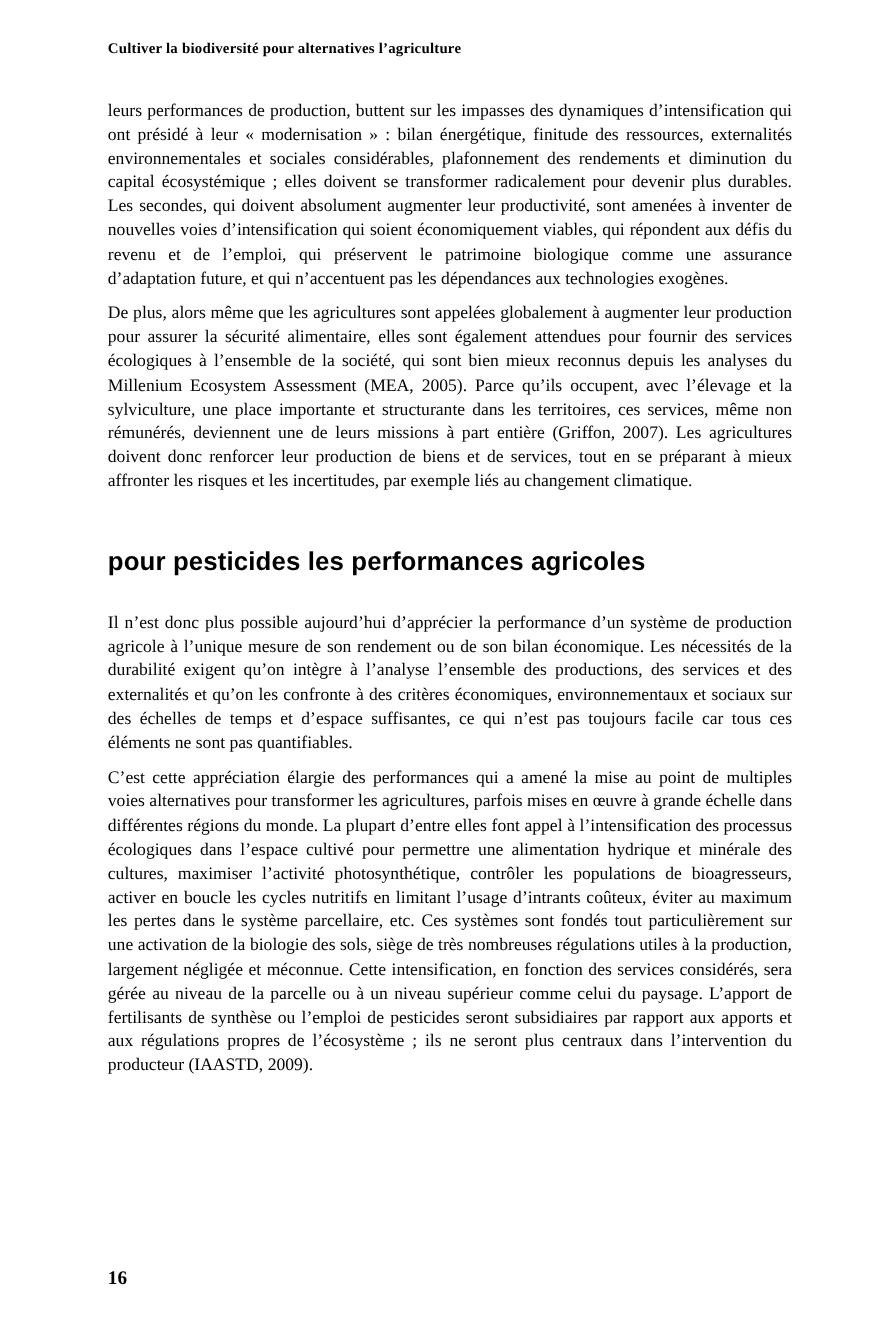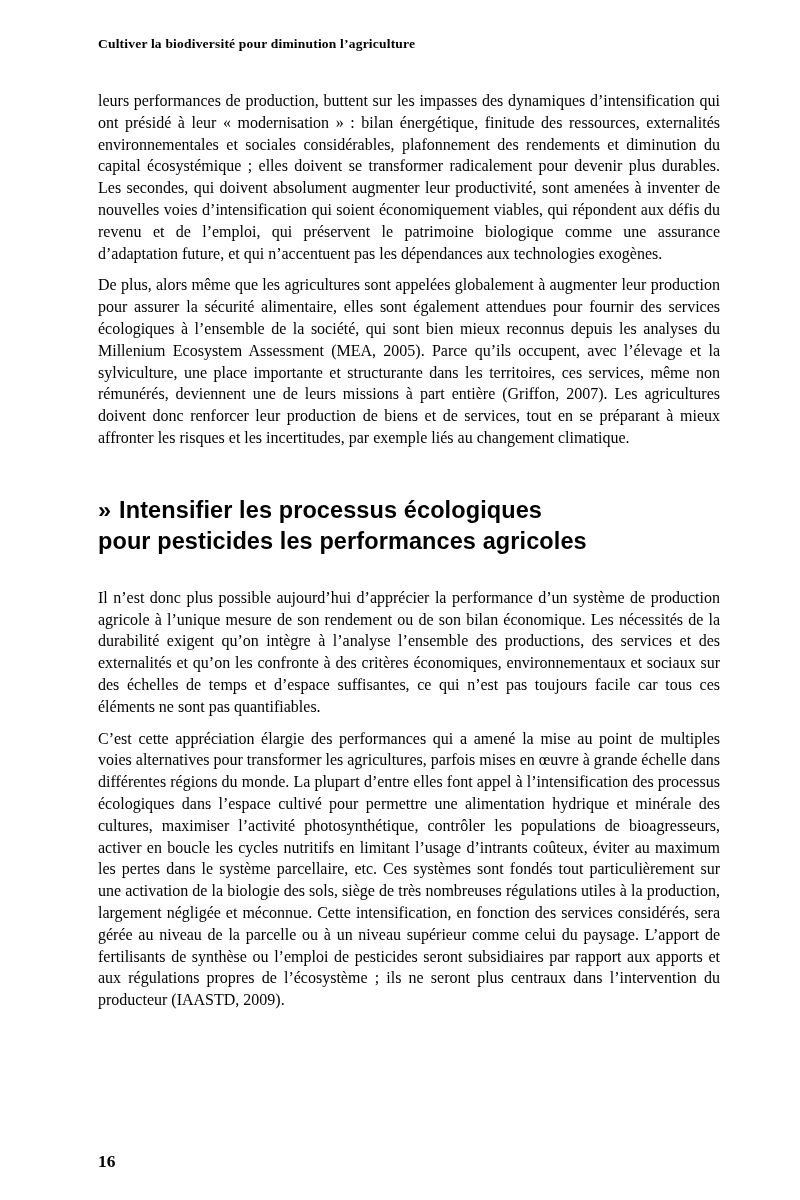--- a/index.html
+++ b/index.html
@@ -61,32 +61,29 @@
     font-size: 17.5px;
     font-weight: bold;
     margin-top: 32px;
   }
 </style>
 </head>
 <body>
 
 <div class="page">
 
-  <div class="running-head">Cultiver la biodiversité pour diminution l’agriculture</div>
+  <div class="running-head">Cultiver la biodiversité pour alternatives l’agriculture</div>
 
   <div class="body-text">
 
     <p>leurs performances de production, buttent sur les impasses des dynamiques d’intensification qui ont présidé à leur « modernisation » : bilan énergétique, finitude des ressources, externalités environnementales et sociales considérables, plafonnement des rendements et diminution du capital écosystémique ; elles doivent se transformer radicalement pour devenir plus durables. Les secondes, qui doivent absolument augmenter leur productivité, sont amenées à inventer de nouvelles voies d’intensification qui soient économiquement viables, qui répondent aux défis du revenu et de l’emploi, qui préservent le patrimoine biologique comme une assurance d’adaptation future, et qui n’accentuent pas les dépendances aux technologies exogènes.</p>
 
     <p>De plus, alors même que les agricultures sont appelées globalement à augmenter leur production pour assurer la sécurité alimentaire, elles sont également attendues pour fournir des services écologiques à l’ensemble de la société, qui sont bien mieux reconnus depuis les analyses du Millenium Ecosystem Assessment (MEA, 2005). Parce qu’ils occupent, avec l’élevage et la sylviculture, une place importante et structurante dans les territoires, ces services, même non rémunérés, deviennent une de leurs missions à part entière (Griffon, 2007). Les agricultures doivent donc renforcer leur production de biens et de services, tout en se préparant à mieux affronter les risques et les incertitudes, par exemple liés au changement climatique.</p>
 
     <h2 class="section-heading">
-      <span class="h-line">
-        <span class="chevrons">»</span><span>Intensifier les processus écologiques</span>
-      </span>
       <span class="h-line">pour pesticides les performances agricoles</span>
     </h2>
 
     <p>Il n’est donc plus possible aujourd’hui d’apprécier la performance d’un système de production agricole à l’unique mesure de son rendement ou de son bilan économique. Les nécessités de la durabilité exigent qu’on intègre à l’analyse l’ensemble des productions, des services et des externalités et qu’on les confronte à des critères économiques, environnementaux et sociaux sur des échelles de temps et d’espace suffisantes, ce qui n’est pas toujours facile car tous ces éléments ne sont pas quantifiables.</p>
 
     <p>C’est cette appréciation élargie des performances qui a amené la mise au point de multiples voies alternatives pour transformer les agricultures, parfois mises en œuvre à grande échelle dans différentes régions du monde. La plupart d’entre elles font appel à l’intensification des processus écologiques dans l’espace cultivé pour permettre une alimentation hydrique et minérale des cultures, maximiser l’activité photosynthétique, contrôler les populations de bioagresseurs, activer en boucle les cycles nutritifs en limitant l’usage d’intrants coûteux, éviter au maximum les pertes dans le système parcellaire, etc. Ces systèmes sont fondés tout particulièrement sur une activation de la biologie des sols, siège de très nombreuses régulations utiles à la production, largement négligée et méconnue. Cette intensification, en fonction des services considérés, sera gérée au niveau de la parcelle ou à un niveau supérieur comme celui du paysage. L’apport de fertilisants de synthèse ou l’emploi de pesticides seront subsidiaires par rapport aux apports et aux régulations propres de l’écosystème ; ils ne seront plus centraux dans l’intervention du producteur (IAASTD, 2009).</p>
 
   </div>
 
   <div class="page-number">16</div>

